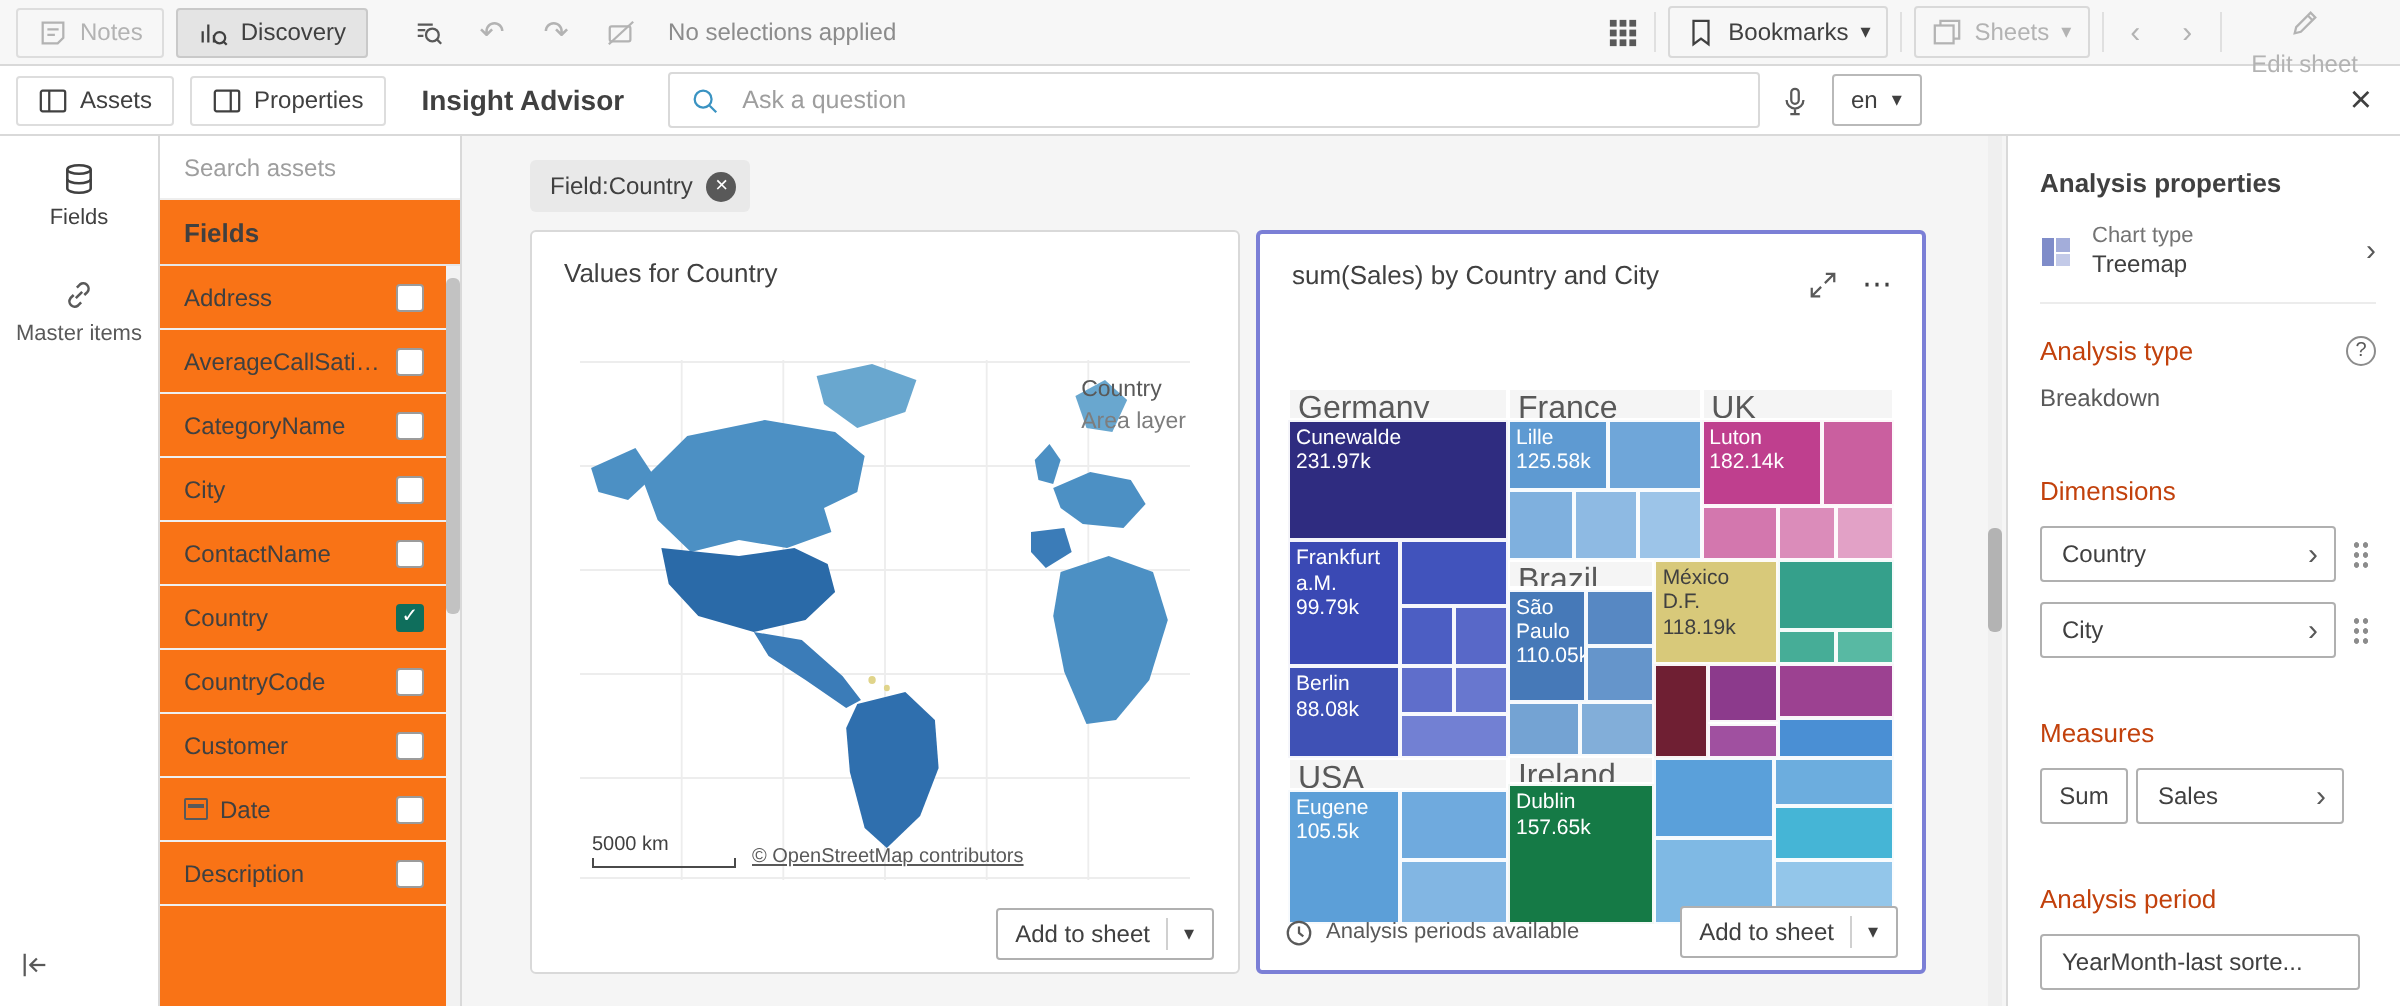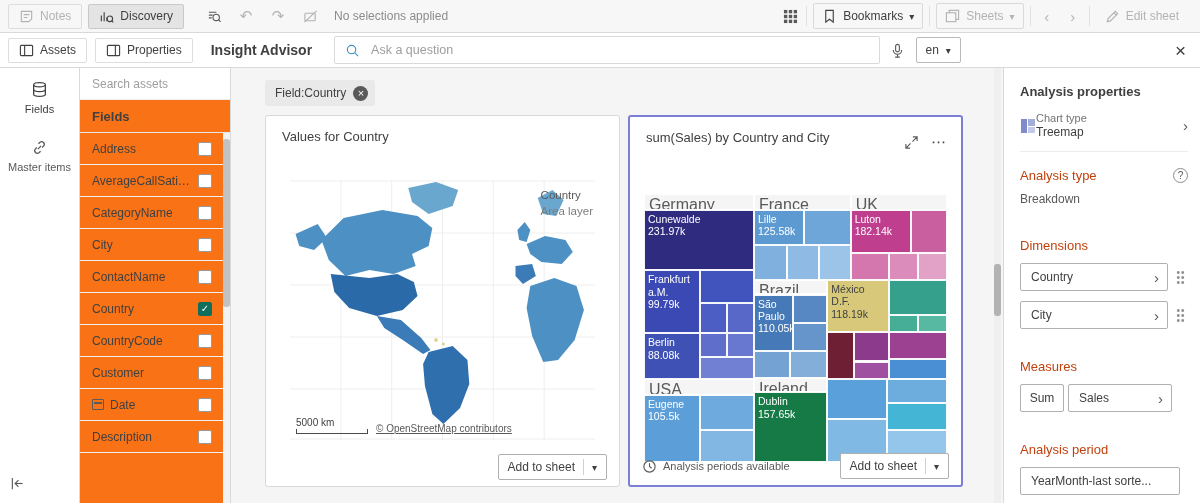--- a/index.html
+++ b/index.html
@@ -17,21 +17,21 @@
   .ic{width:15px;height:15px;fill:none;stroke:currentColor;stroke-width:1.2;flex:none;}
   .ic-fill{fill:currentColor;stroke:none;}
   .sel-group{display:flex;align-items:center;gap:12px;margin-left:14px;}
   .icon-btn{display:flex;align-items:center;justify-content:center;min-width:20px;height:24px;
     color:#595959;font-size:15px;cursor:pointer;background:transparent;border:none;}
   .sel-status{font-size:12px;color:#8c8c8c;margin-left:2px;}
   .tb-right{margin-left:auto;display:flex;align-items:center;gap:6px;padding-right:4px;}
   .vsep{width:1px;height:20px;background:#e0e0e0;}
   .tb-drop{display:flex;align-items:center;gap:6px;height:26px;padding:0 8px;
     border:1px solid #d9d9d9;border-radius:2px;font-size:12px;color:#404040;cursor:pointer;}
-  .tb-drop.noborder{border-color:transparent;}
+  .tb-drop.noborder{border-color:transparent;flex-direction:column;}
   .caret{font-size:10px;color:inherit;}
 
   
   .toolbar2{height:35px;background:#fff;border-bottom:1px solid #d9d9d9;
     display:flex;align-items:center;padding:0 8px;gap:8px;}
   .toolbar2 .tb-btn{background:#fff;}
   .ia-title{font-size:14px;font-weight:700;color:#404040;margin:0 14px 0 10px;white-space:nowrap;text-align:right;}
   .ask-wrap{flex:1;display:flex;align-items:center;gap:9px;height:28px;padding:0 10px;
     border:1px solid #d9d9d9;border-radius:2px;background:#fff;}
   .ask-wrap .ic{stroke:var(--askicon,#3a93c2);}
@@ -113,21 +113,21 @@
     font-size:10.5px;line-height:1.18;padding:2px 3px;color:#fff;cursor:pointer;}
   .tile-h{background:#f5f5f5;color:#595959;padding:1px 4px;font-size:16px;}
   .t-v{font-size:10.5px;}
 
   .main-sb{right:2px;top:0;bottom:0;background:#efefef;}
   .main-sb .sb-thumb{top:196px;height:52px;background:#b3b3b3;}
 
   
   .props{width:197px;flex:none;background:#fff;border-left:1px solid #d9d9d9;padding:0 12px 0 16px;overflow:hidden;}
   .props-title{font-size:13px;font-weight:700;color:#404040;margin:16px 0 0;}
-  .ct-row{display:flex;align-items:center;padding:13px 0 12px;border-bottom:1px solid #ececec;cursor:pointer;}
+  .ct-row{display:flex;align-items:center;gap:10px;padding:13px 0 12px;border-bottom:1px solid #ececec;cursor:pointer;}
   .ct-icon{width:16px;height:16px;flex:none;}
   .ct-label{font-size:11px;color:#737373;}
   .ct-value{font-size:12px;color:#404040;margin-top:1px;}
   .chev{margin-left:auto;color:#595959;font-size:15px;line-height:1;}
   .sec-row{display:flex;align-items:center;margin-top:16px;}
   .sec-title{font-size:13px;font-weight:400;color:#c2410c;}
   .help{margin-left:auto;width:15px;height:15px;border:1px solid #8c8c8c;border-radius:50%;
     font-size:10px;line-height:13px;text-align:center;color:#595959;cursor:pointer;}
   .sec-value{font-size:12px;color:#595959;margin-top:9px;}
   .mt1{margin-top:32px;}

